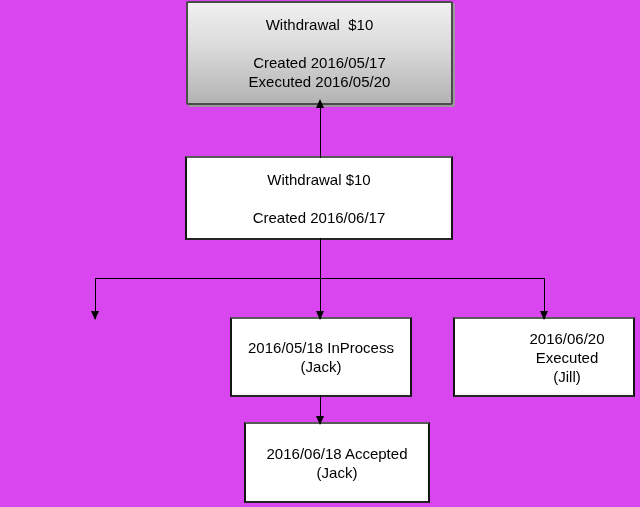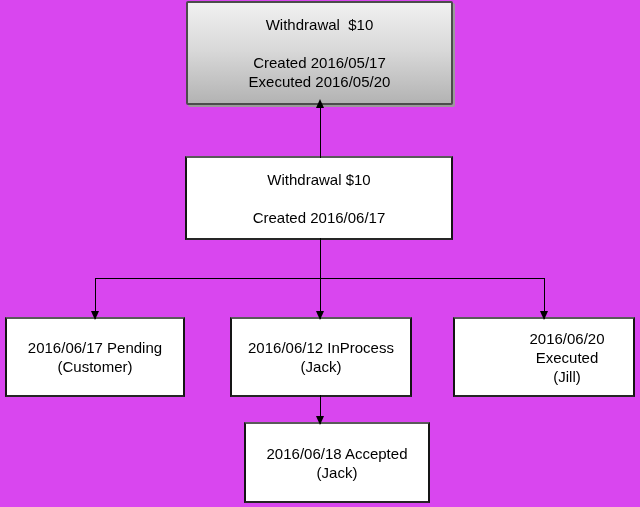--- a/index.html
+++ b/index.html
@@ -81,27 +81,23 @@
 Created 2016/05/17
 Executed 2016/05/20</div>
   </div>
 
   <div class="node pos-current">
     <div class="node-text">Withdrawal $10
 
 Created 2016/06/17</div>
   </div>
 
-  <div class="node pos-pending">
-    <div class="node-text">2016/06/17 Pending
-(Customer)</div>
-  </div>
 
   <div class="node pos-inprocess">
-    <div class="node-text">2016/06/12 InProcess
+    <div class="node-text">2016/05/18 InProcess
 (Jack)</div>
   </div>
 
   <div class="node pos-executed">
     <div class="node-text">2016/06/20 Executed
 (Jill)</div>
   </div>
 
   <div class="node pos-accepted">
     <div class="node-text">2016/06/18 Accepted

